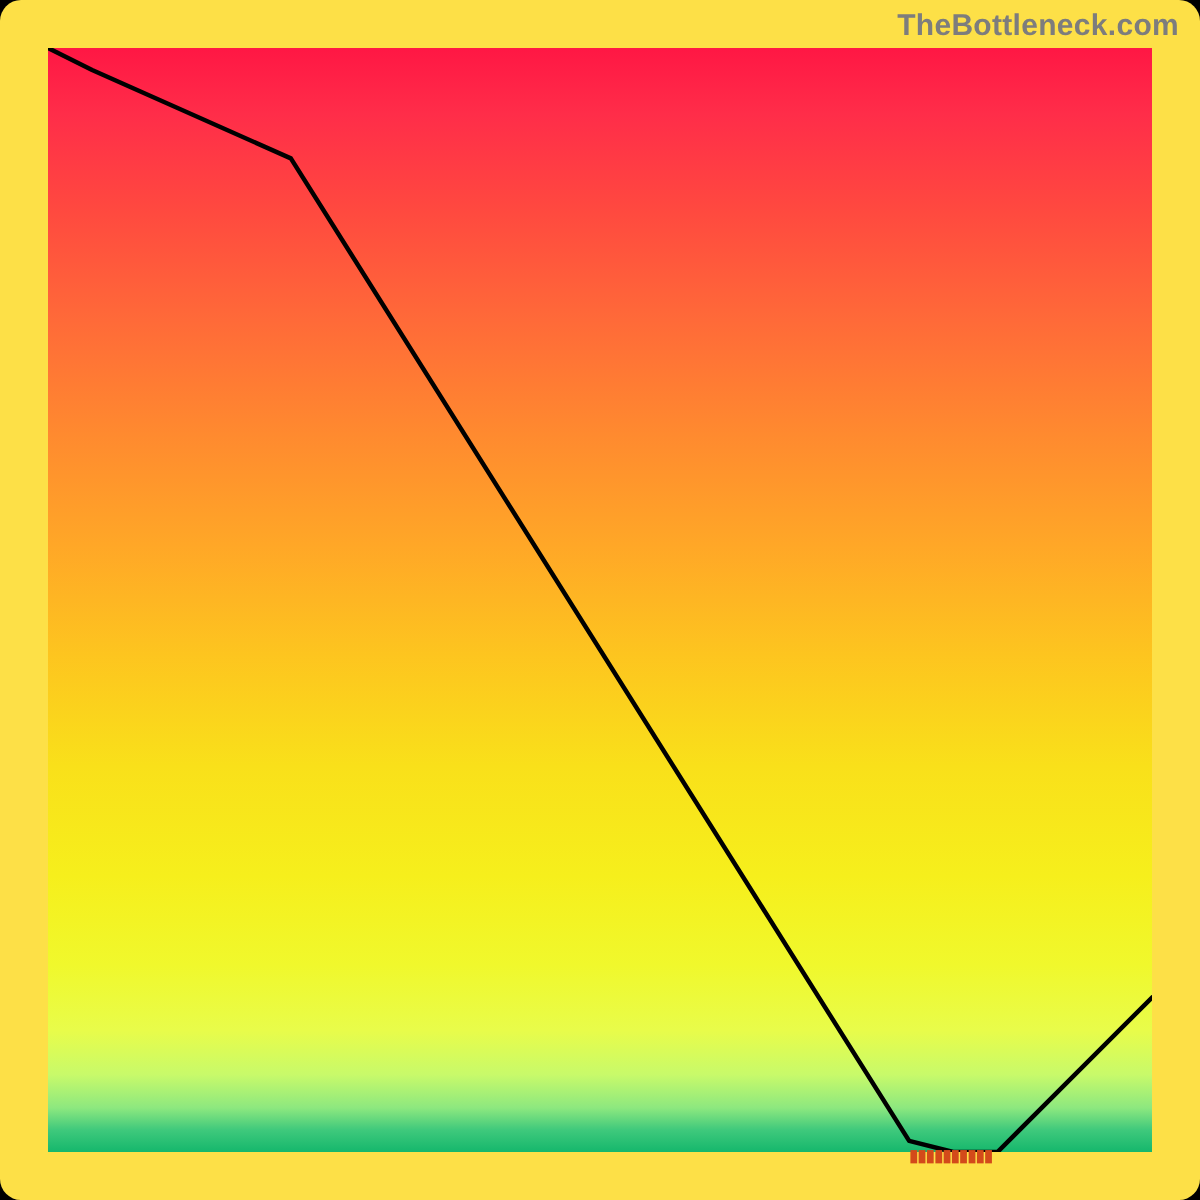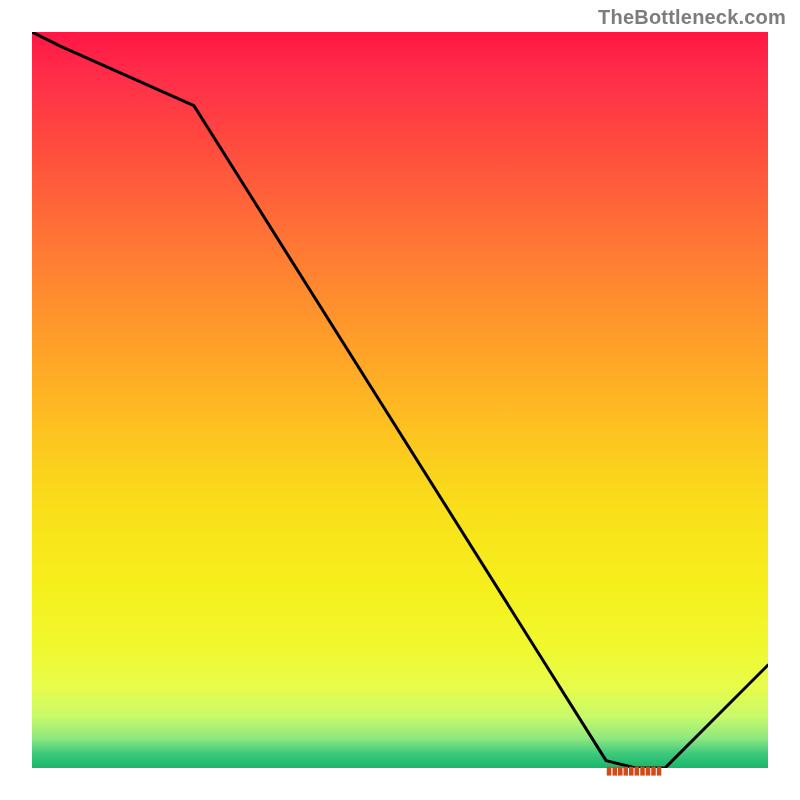--- a/index.html
+++ b/index.html
@@ -8,21 +8,22 @@
     width: 800px;
     height: 800px;
     background: #000;
     font-family: Arial, Helvetica, sans-serif;
     overflow: hidden;
   }
   .wrap {
     position: relative;
     width: 800px;
     height: 800px;
-    background: #ffffff;
+    background: #fde047;
+    border-radius: 14px;
   }
   .attribution {
     position: absolute;
     top: 6px;
     right: 14px;
     font-size: 20px;
     font-weight: 600;
     color: #7d7d7d;
     letter-spacing: 0.2px;
   }

